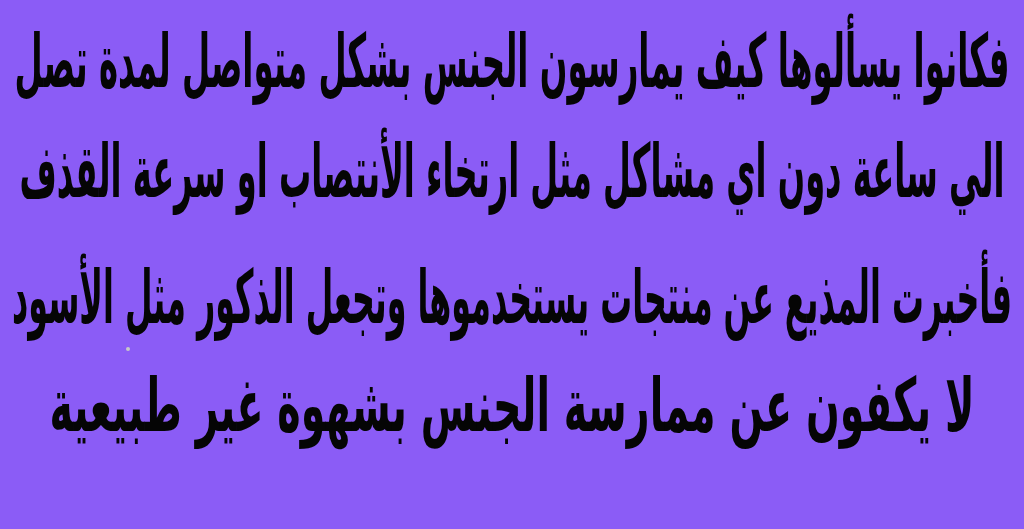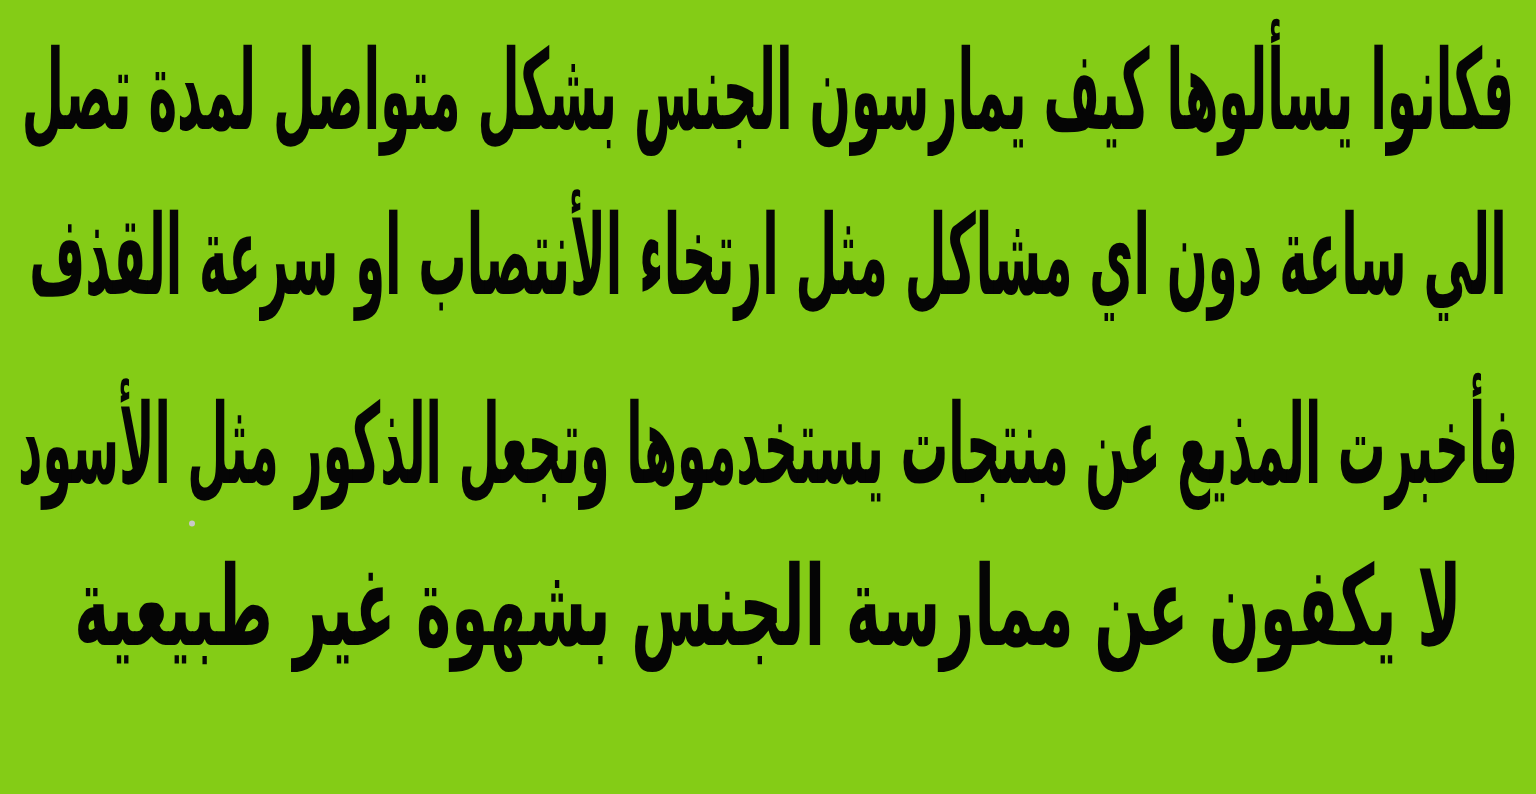--- a/index.html
+++ b/index.html
@@ -10,21 +10,21 @@
     width: 1024px;
     height: 529px;
     position: relative;
     background: #ffffff;
     overflow: hidden;
     font-family: "DejaVu Sans", sans-serif;
   }
   .page {
     position: absolute;
     inset: 0;
-    background: #84cc16;
+    background: #8b5cf6;
     padding-left: 40px;
   }
   .line {
     position: absolute;
     left: 50%;
     direction: rtl;
     unicode-bidi: embed;
     white-space: nowrap;
     font-family: "DejaVu Sans", sans-serif;
     font-weight: 700;

